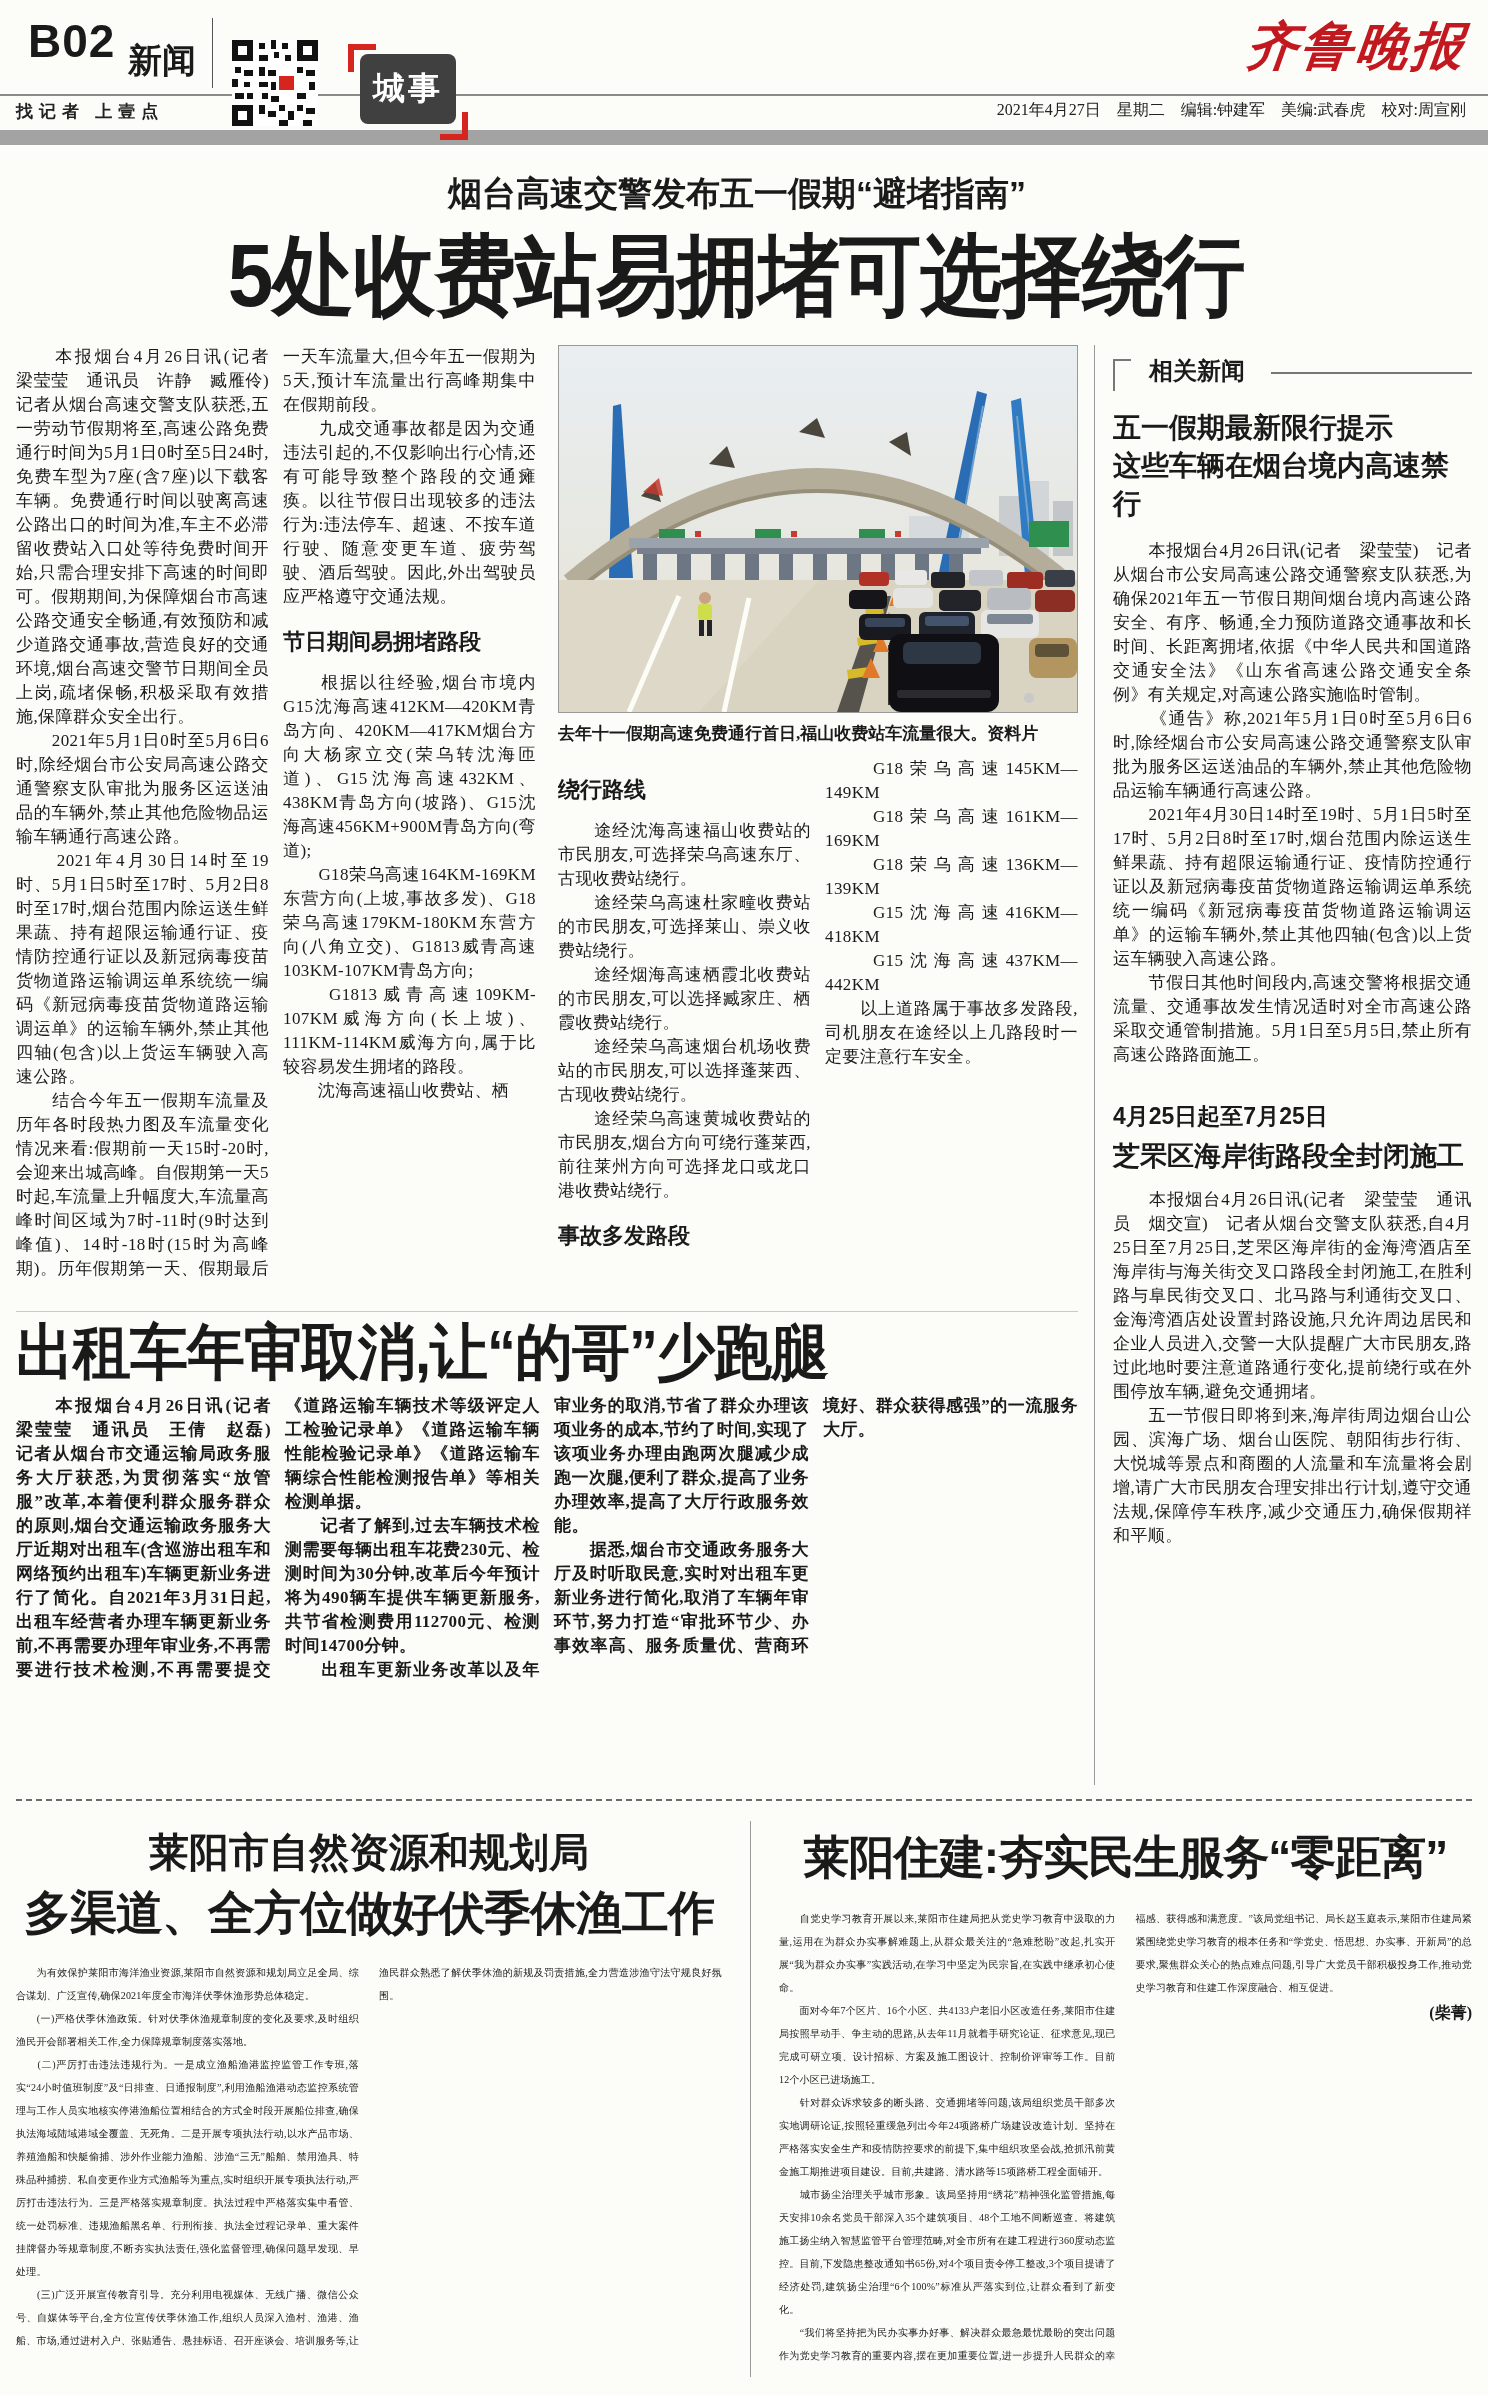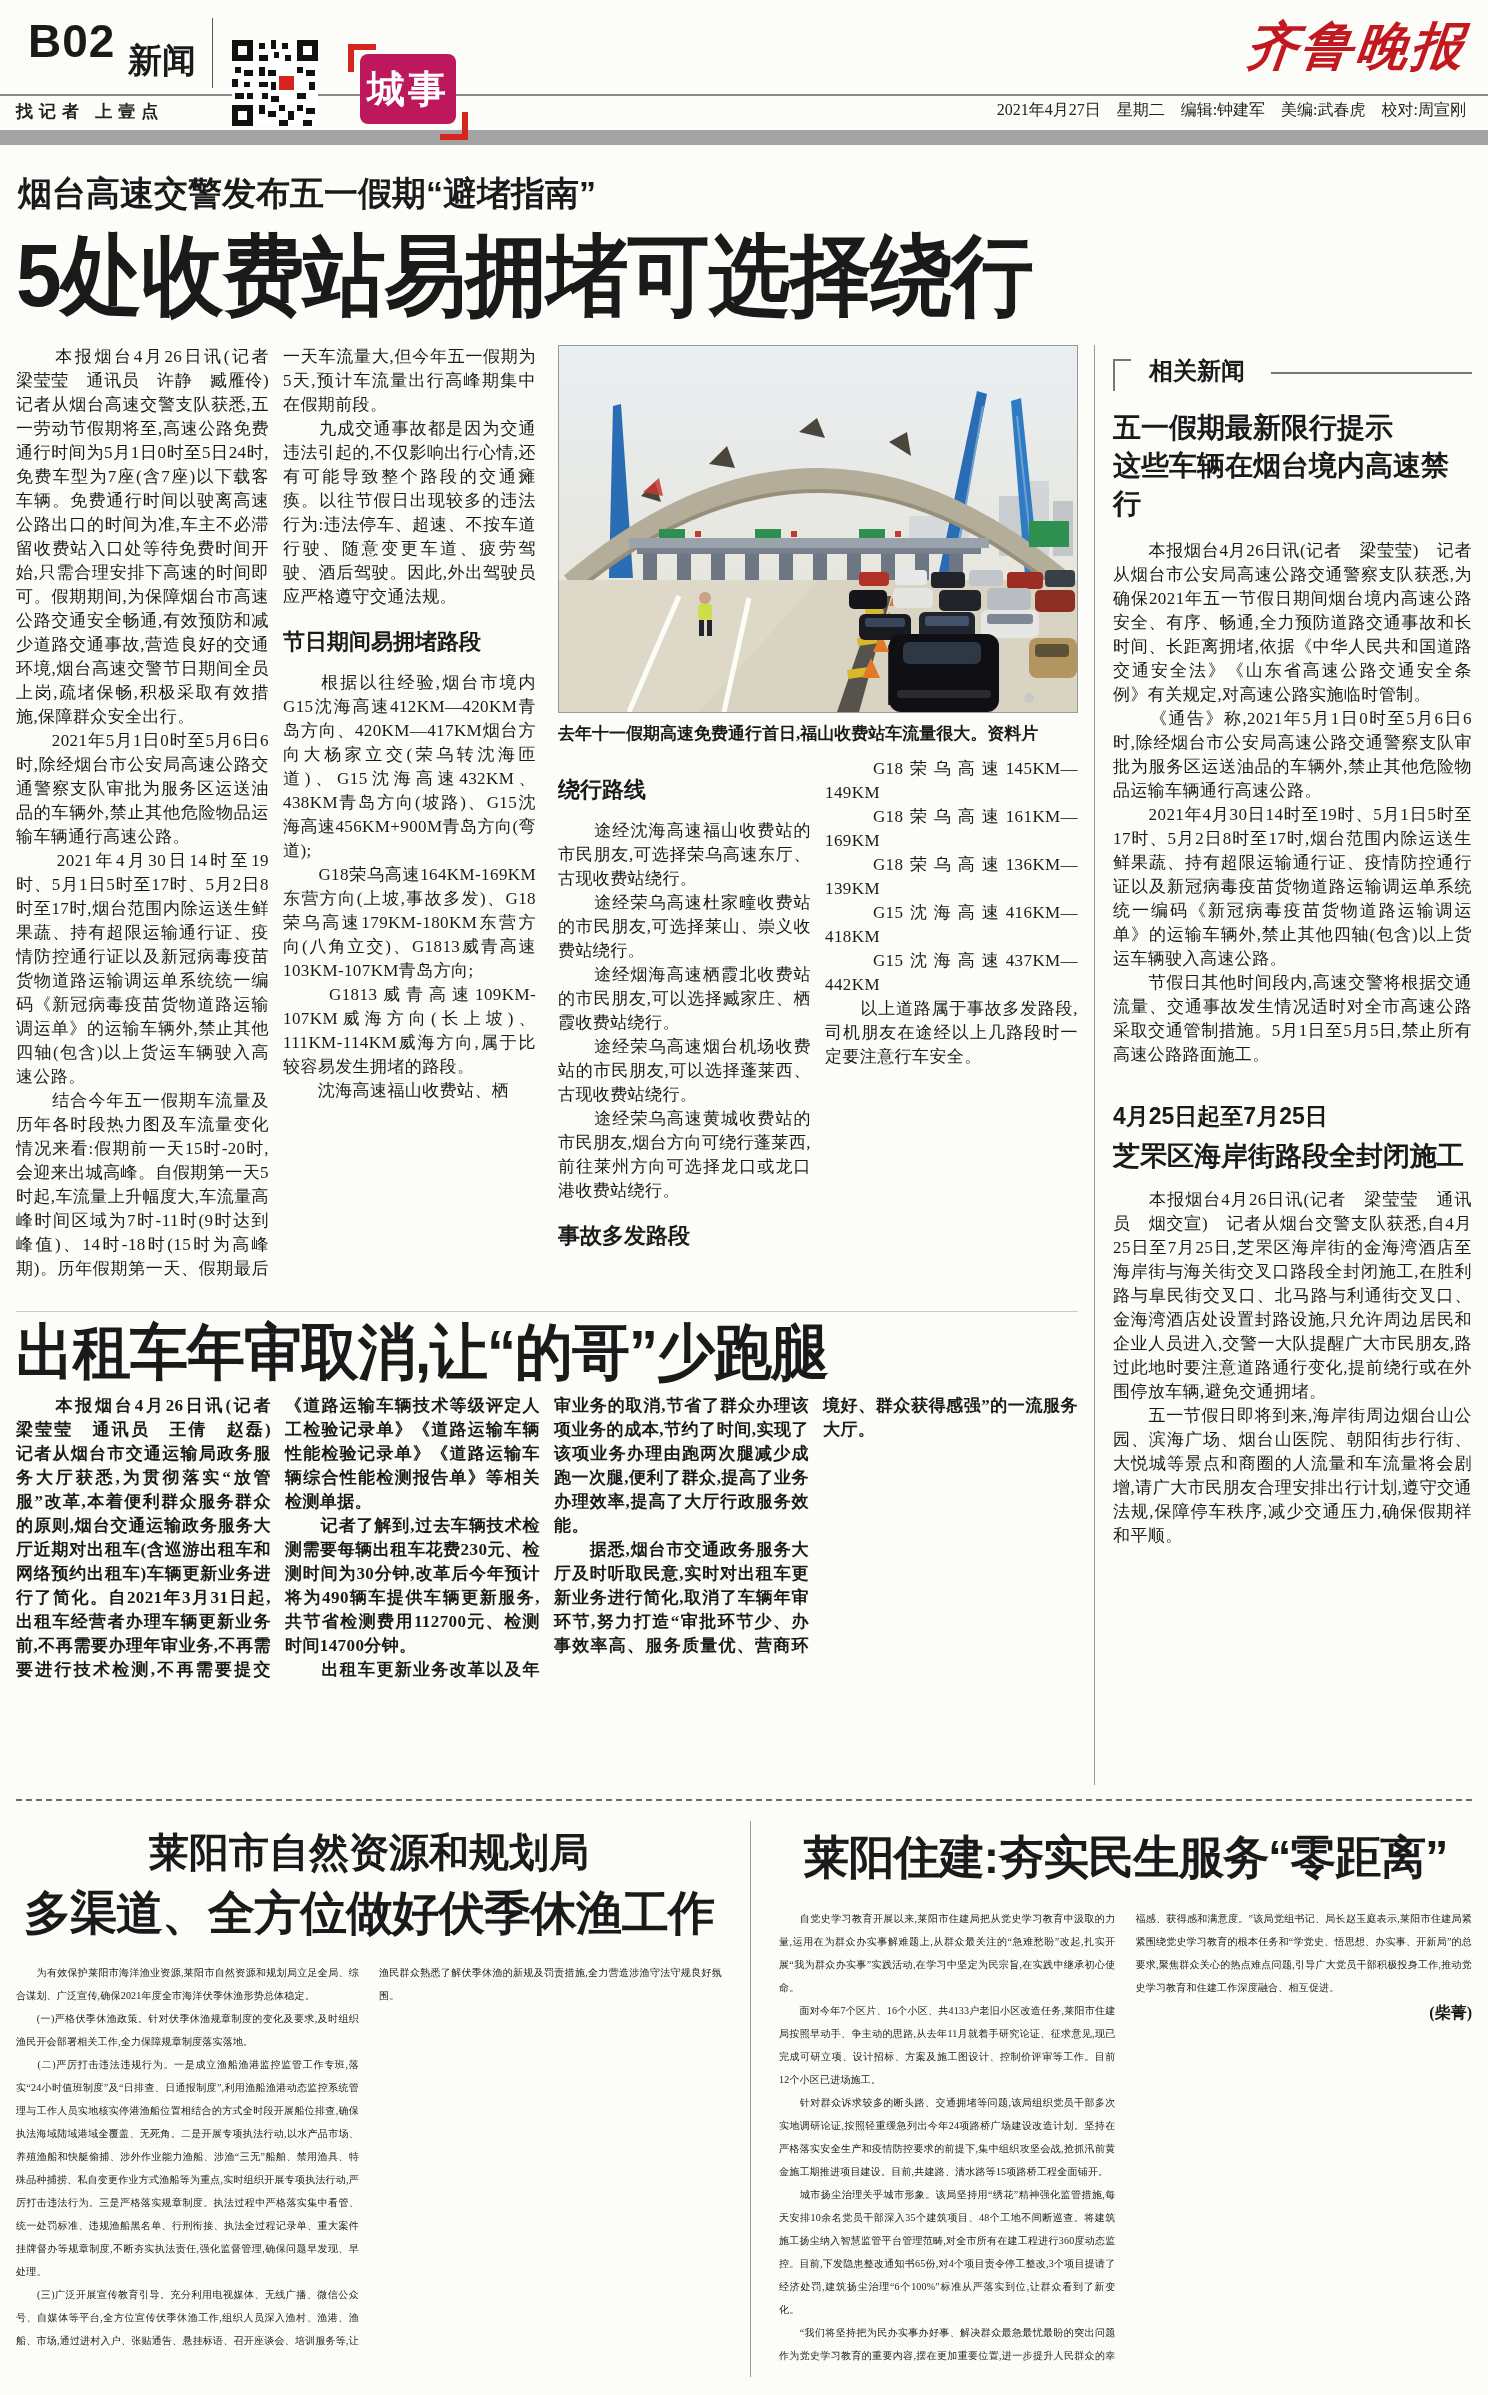--- a/index.html
+++ b/index.html
@@ -9,33 +9,33 @@
   .hdr{position:relative;height:124px;}
   .hdr-rule{position:absolute;left:0;right:0;top:94px;height:2px;background:#8a8a8a;}
   .edition{position:absolute;left:28px;top:14px;font-family:"Liberation Sans",sans-serif;
            font-weight:900;font-size:46px;letter-spacing:1px;}
   .section-lbl{position:absolute;left:128px;top:38px;font-family:"Liberation Sans",sans-serif;
            font-weight:900;font-size:34px;}
   .hdr-vline{position:absolute;left:212px;top:18px;height:70px;width:1px;background:#555;}
   .slogan{position:absolute;left:16px;top:100px;font-size:17px;letter-spacing:6px;font-weight:bold;color:#222;}
   .qr{position:absolute;left:232px;top:40px;width:86px;height:86px;background:#fff;}
   .badge-wrap{position:absolute;left:348px;top:44px;width:112px;height:86px;}
-  .badge{position:absolute;left:12px;top:10px;width:96px;height:70px;background:#be185d;border-radius:8px;
-         color:#fff;font-family:"Liberation Sans",sans-serif;font-weight:900;font-size:38px;
+  .badge{position:absolute;left:12px;top:10px;width:96px;height:70px;background:#404040;border-radius:8px;
+         color:#fff;font-family:"Liberation Sans",sans-serif;font-weight:900;font-size:32px;
          display:flex;align-items:center;justify-content:center;letter-spacing:3px;}
   .badge-wrap::before{content:"";position:absolute;left:0;top:0;width:22px;height:22px;
          border-left:6px solid #d6251f;border-top:6px solid #d6251f;}
   .badge-wrap::after{content:"";position:absolute;right:-8px;bottom:-10px;width:22px;height:22px;
          border-right:6px solid #d6251f;border-bottom:6px solid #d6251f;}
   .masthead{position:absolute;right:22px;top:12px;font-family:"DejaVu Serif",serif;font-style:italic;
          font-weight:bold;font-size:52px;color:#c2181f;letter-spacing:3px;transform:skewX(-6deg);}
   .dateline{position:absolute;right:22px;top:100px;font-size:16px;color:#222;}
   .graybar{height:15px;background:#a3a3a3;margin-top:6px;}
   
-  .lead-head{padding:20px 32px 8px 16px;}
+  .lead-head{padding:20px 32px 8px 16px;text-align:center;}
   .kicker{font-family:"Liberation Sans",sans-serif;font-weight:900;font-size:34px;margin:6px 0 10px 2px;}
   .big-headline{font-family:"Liberation Sans",sans-serif;font-weight:900;font-size:82px;line-height:1.1;
                 letter-spacing:-1px;margin:0 0 6px 0;transform:scaleY(1.08);transform-origin:left top;}
   
   .mainrow{display:flex;padding:14px 16px 0 16px;}
   .left-region{width:1062px;}
   .leadrow{display:flex;}
   .colsA{width:520px;height:950px;column-count:2;column-gap:14px;column-fill:auto;overflow:hidden;}
   .flow{font-size:17px;line-height:24px;text-align:justify;white-space:pre-line;margin:0;letter-spacing:0.4px;}
   .subhead{font-family:"Liberation Sans",sans-serif;font-weight:900;font-size:22px;margin:18px 0 14px 0;}

